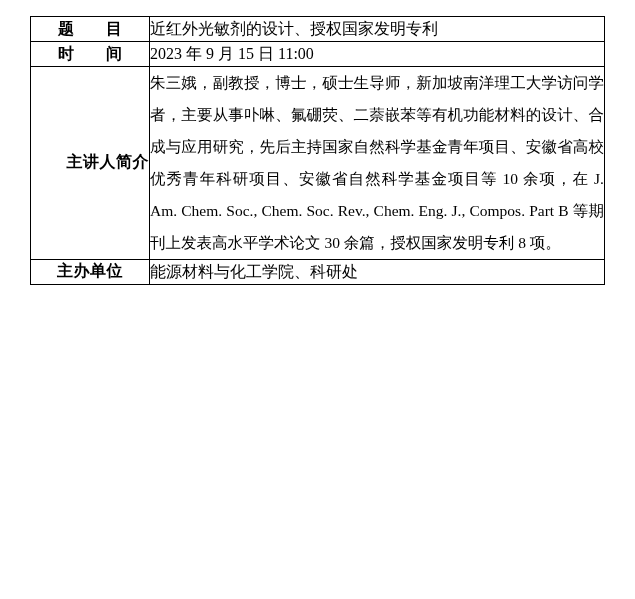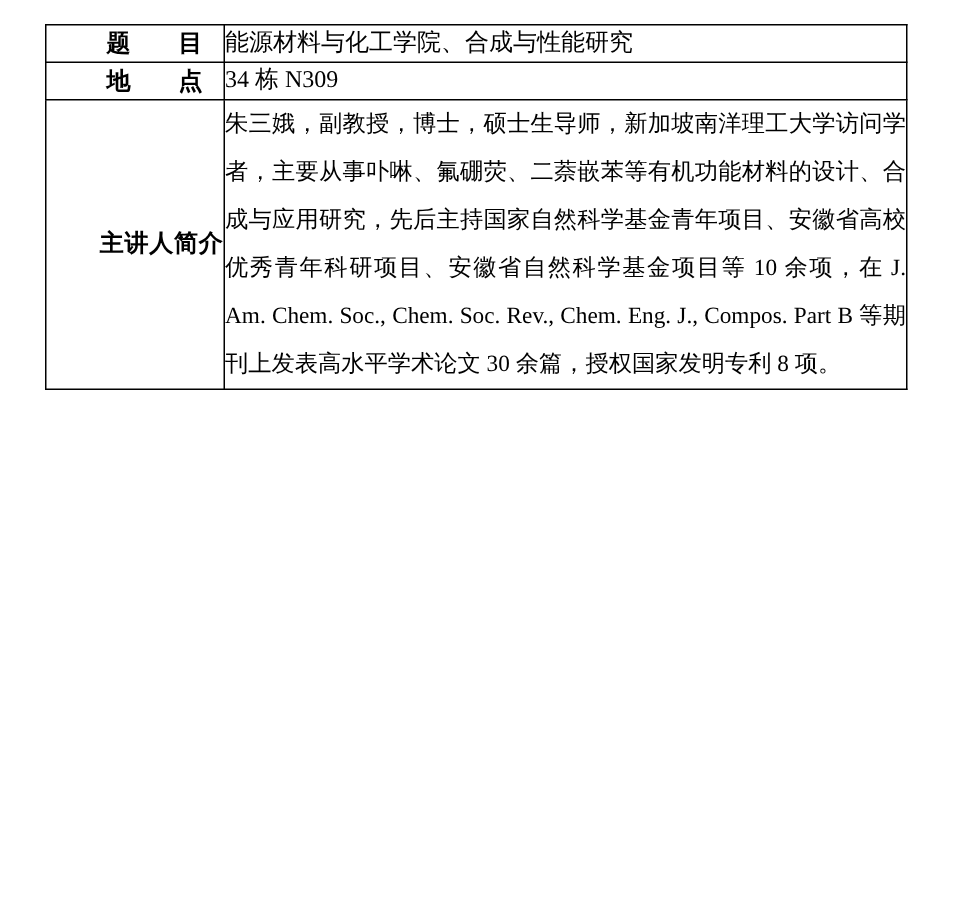--- a/index.html
+++ b/index.html
@@ -27,21 +27,21 @@
     border-collapse: collapse;
     table-layout: fixed;
   }
   table.seminar td {
     border: 1px solid #000000;
     padding: 0;
     vertical-align: middle;
   }
   td.label {
     width: 118px;
-    text-align: right;
+    text-align: center;
     font-size: 16px;
     font-weight: bold;
     letter-spacing: 0.5px;
     padding: 9px 0;
   }
   td.label .spaced {
     letter-spacing: 14px;
     padding-left: 14px;
     display: inline-block;
   }
@@ -69,29 +69,33 @@
 </head>
 <body>
 
 <div class="page">
   <table class="seminar">
     <tbody>
       <tr>
         <td class="label">
           <span class="spaced">题  目</span>
         </td>
-        <td class="value">能源材料与化工学院、合成与性能研究</td>
+        <td class="value">近红外光敏剂的设计、授权国家发明专利</td>
       </tr>
       <tr>
         <td class="label">
-          <span class="spaced">地  点</span>
+          <span class="spaced">时  间</span>
         </td>
-        <td class="value">34 栋 N309</td>
+        <td class="value">2023 年 9 月 15 日 11:00</td>
       </tr>
       <tr class="bio">
         <td class="label">主讲人简介</td>
         <td class="bio-value">
           <p>朱三娥，副教授，博士，硕士生导师，新加坡南洋理工大学访问学者，主要从事卟啉、氟硼荧、二萘嵌苯等有机功能材料的设计、合成与应用研究，先后主持国家自然科学基金青年项目、安徽省高校优秀青年科研项目、安徽省自然科学基金项目等 10 余项，在 J. Am. Chem. Soc., Chem. Soc. Rev., Chem. Eng. J., Compos. Part B 等期刊上发表高水平学术论文 30 余篇，授权国家发明专利 8 项。</p>
         </td>
       </tr>
+      <tr>
+        <td class="label">主办单位</td>
+        <td class="value">能源材料与化工学院、科研处</td>
+      </tr>
     </tbody>
   </table>
 </div>
 
 </body></html>

